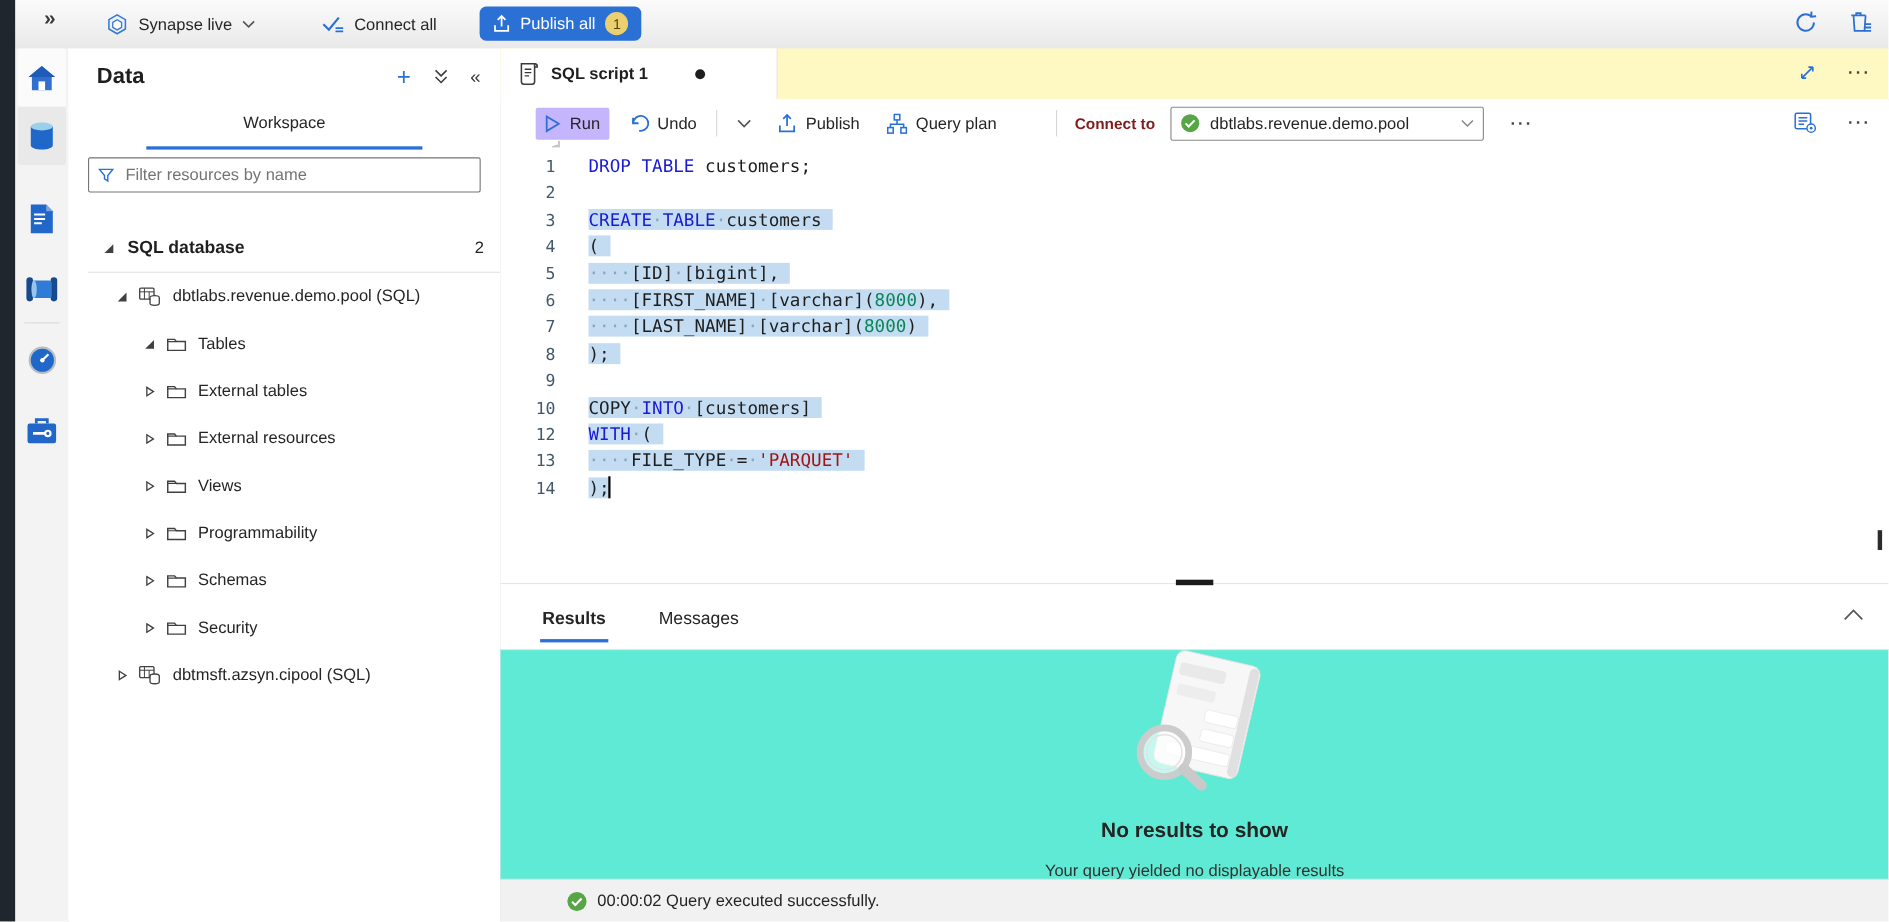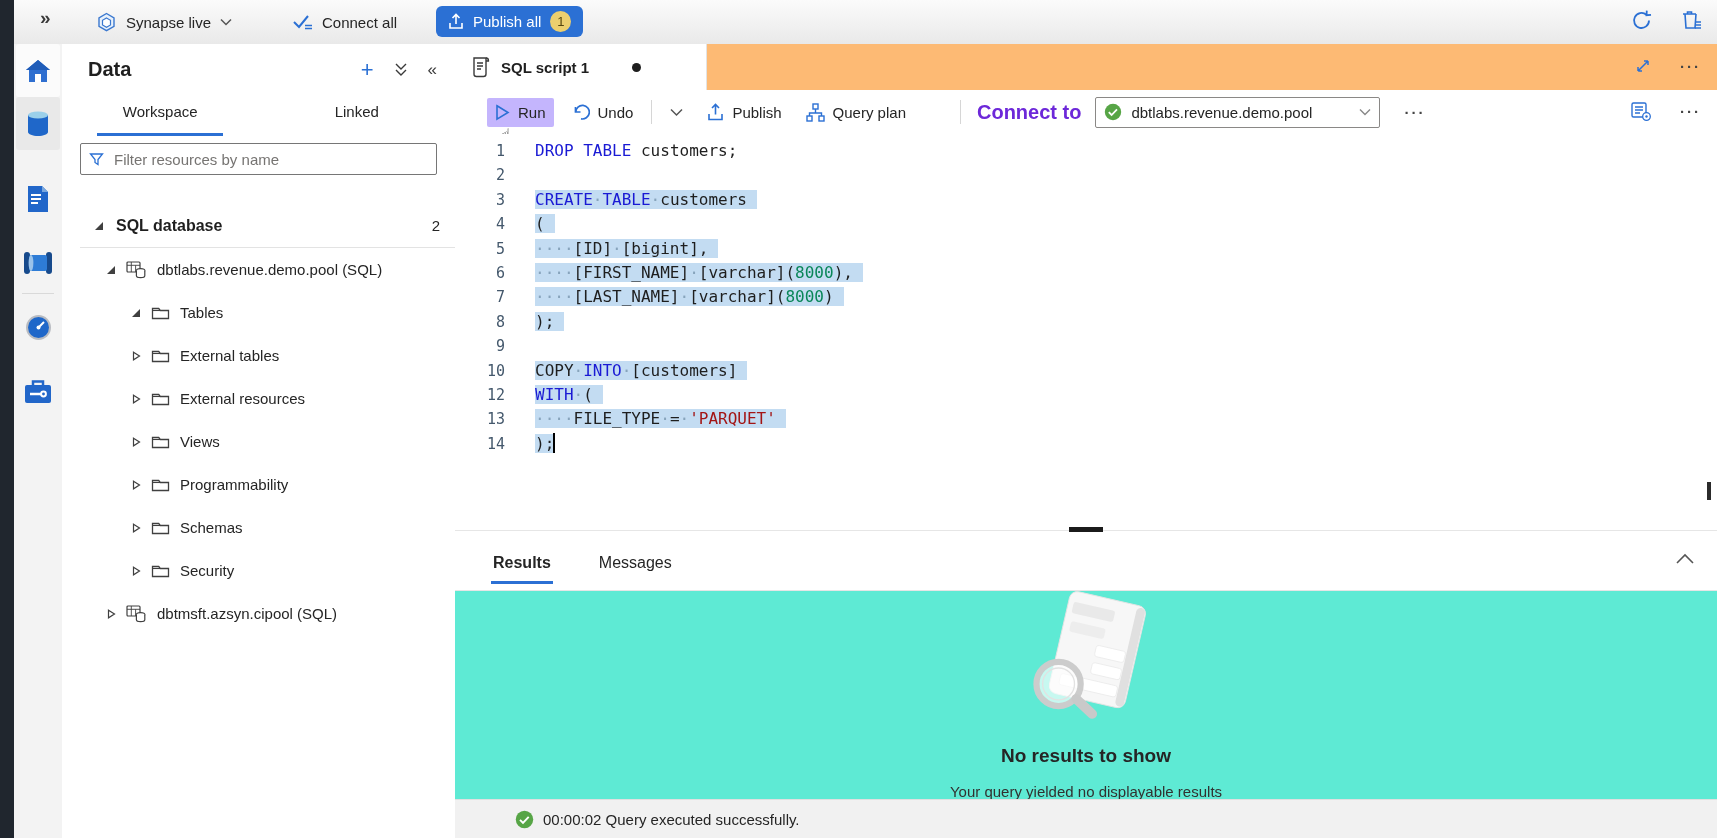--- a/index.html
+++ b/index.html
@@ -53,36 +53,36 @@
   .tree-root .lbl{font-size:16px;font-weight:600;color:#1f1f1f;}
   .tree-root .count{margin-left:auto;margin-right:15px;font-size:15px;color:#252525;}
   .tree-sep{height:1px;background:#e3e3e3;margin-left:18px;}
   .tree-row{height:43px;display:flex;align-items:center;gap:10px;cursor:pointer;}
   .tree-row .lbl{font-size:15px;color:#252525;white-space:nowrap;}
   .tree-row.lvl1{padding-left:44px;}
   .tree-row.lvl2{padding-left:69px;}
 
   
   .main{position:absolute;left:455px;top:44px;right:0;bottom:0;}
-  .tabbar{position:absolute;left:0;top:0;right:0;height:46px;background:#fdba74;border-bottom:1px solid #e3e3e3;}
+  .tabbar{position:absolute;left:0;top:0;right:0;height:46px;background:#fef9c3;border-bottom:1px solid #e3e3e3;}
   .doc-tab{position:absolute;left:0;top:0;width:252px;height:46px;background:#fff;border-right:1px solid #e3e3e3;
            display:flex;align-items:center;gap:11px;padding-left:16px;box-sizing:border-box;cursor:pointer;}
   .doc-tab::after{content:"";position:absolute;left:0;right:0;bottom:-1px;height:1px;background:#fff;}
   .doc-tab .ttl{font-size:15px;font-weight:600;color:#1f1f1f;}
   .dirty-dot{width:9px;height:9px;border-radius:50%;background:#1e1e1e;margin-left:32px;}
   .tabbar-right{position:absolute;right:16px;top:13px;display:flex;gap:28px;align-items:center;}
   .more-dots{font-size:15px;letter-spacing:2px;color:#444;font-weight:bold;cursor:pointer;}
 
   .toolbar{position:absolute;left:0;top:46px;right:0;height:44px;background:#fff;display:flex;align-items:center;padding-left:32px;}
   .tool-item{display:flex;align-items:center;gap:8px;font-size:15px;color:#252525;cursor:pointer;padding:6px 8px;border-radius:2px;}
   .tool-item.hovered{background:#c4b5fd;position:relative;}
   .hand-cursor{position:absolute;left:14px;bottom:-17px;font-size:16px;color:#3c3c3c;
                font-family:"DejaVu Sans",sans-serif;text-shadow:0 0 2px #fff;}
   .tool-sep{width:1px;height:24px;background:#d6d6d6;margin:0 10px;}
-  .connect-lbl{font-size:20px;font-weight:600;color:#6d28d9;margin:0 14px 0 6px;}
+  .connect-lbl{font-size:14px;font-weight:600;color:#7f1d1d;margin:0 14px 0 6px;}
   .pool-dd{width:285px;height:31px;border:1px solid #8a8886;border-radius:2px;background:#fff;
            display:flex;align-items:center;gap:9px;padding:0 8px;box-sizing:border-box;cursor:pointer;}
   .pool-dd .lbl{font-size:15px;color:#252525;flex:1;white-space:nowrap;}
   .toolbar-right{position:absolute;right:16px;top:10px;display:flex;gap:28px;align-items:center;}
 
   
   .codearea{position:absolute;left:0;top:90px;right:0;height:396px;background:#fff;overflow:hidden;}
   .code{padding-top:5px;font-family:"DejaVu Sans Mono",monospace;font-size:16px;line-height:24.4px;}
   .code-line{display:flex;white-space:pre;}
   .ln{width:50px;text-align:right;color:#44586c;font-size:15px;flex:none;user-select:none;}
@@ -220,21 +220,20 @@
     <div class="sb-hdr-icons">
       <span class="sb-plus">+</span>
       <svg width="14" height="16" viewBox="0 0 14 16">
         <path d="M2 2l5 5 5-5M2 8l5 5 5-5" fill="none" stroke="#3a3a3a" stroke-width="1.4"></path>
       </svg>
       <span class="sb-collapse">«</span>
     </div>
 
     <div class="sb-tabs">
       <div class="sb-tab active">Workspace</div>
-      <div class="sb-tab">Linked</div>
     </div>
 
     <div class="sb-filter">
       <svg width="15" height="15" viewBox="0 0 15 15">
         <path d="M1.5 2h12l-4.5 5.5v5L6 10.5v-3z" fill="none" stroke="#2b70d4" stroke-width="1.3"></path>
       </svg>
       <input type="text" placeholder="Filter resources by name" style="">
     </div>
 
     <div class="tree">

